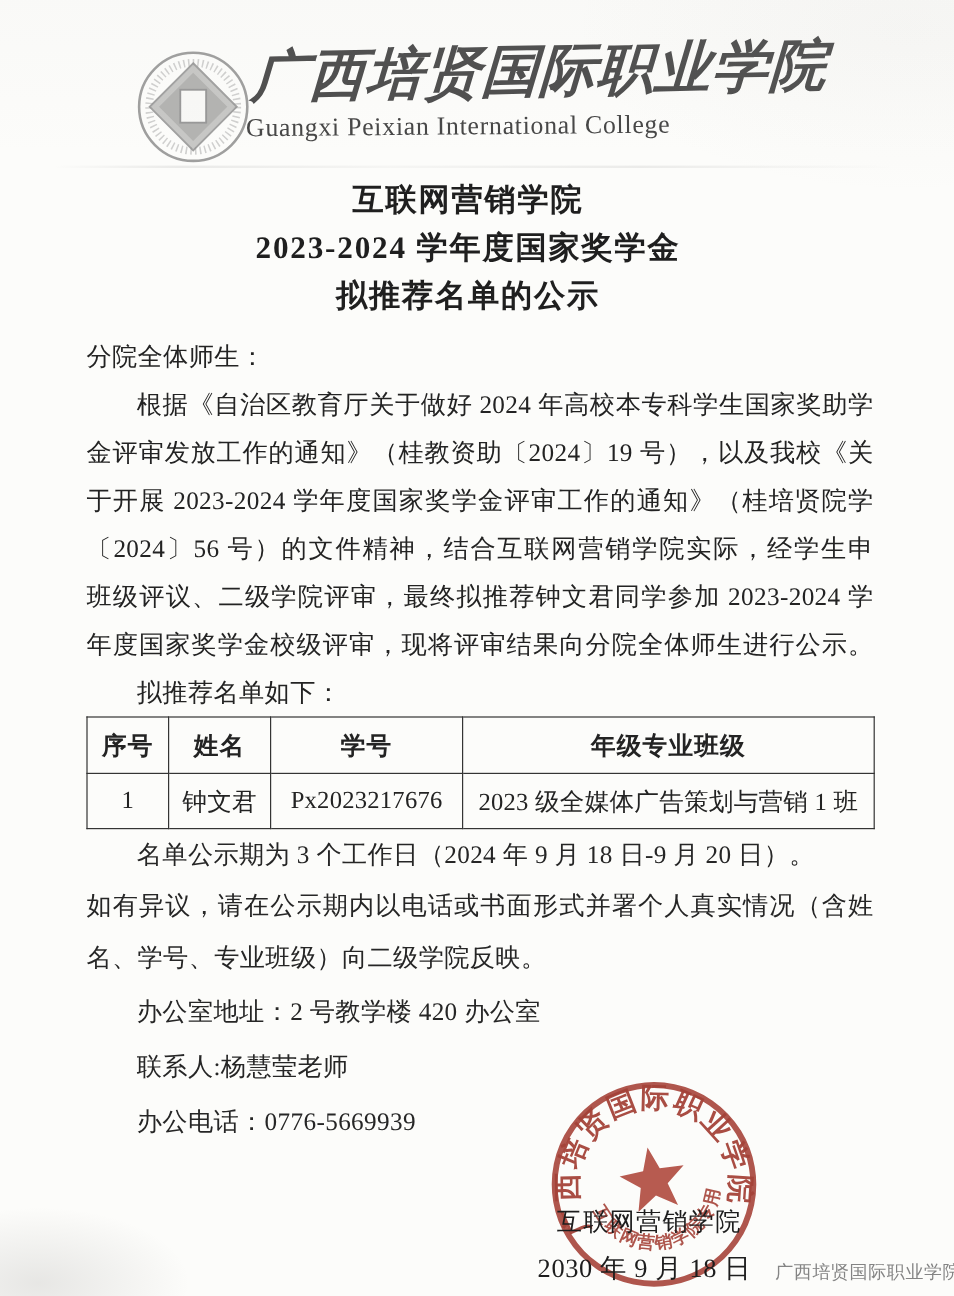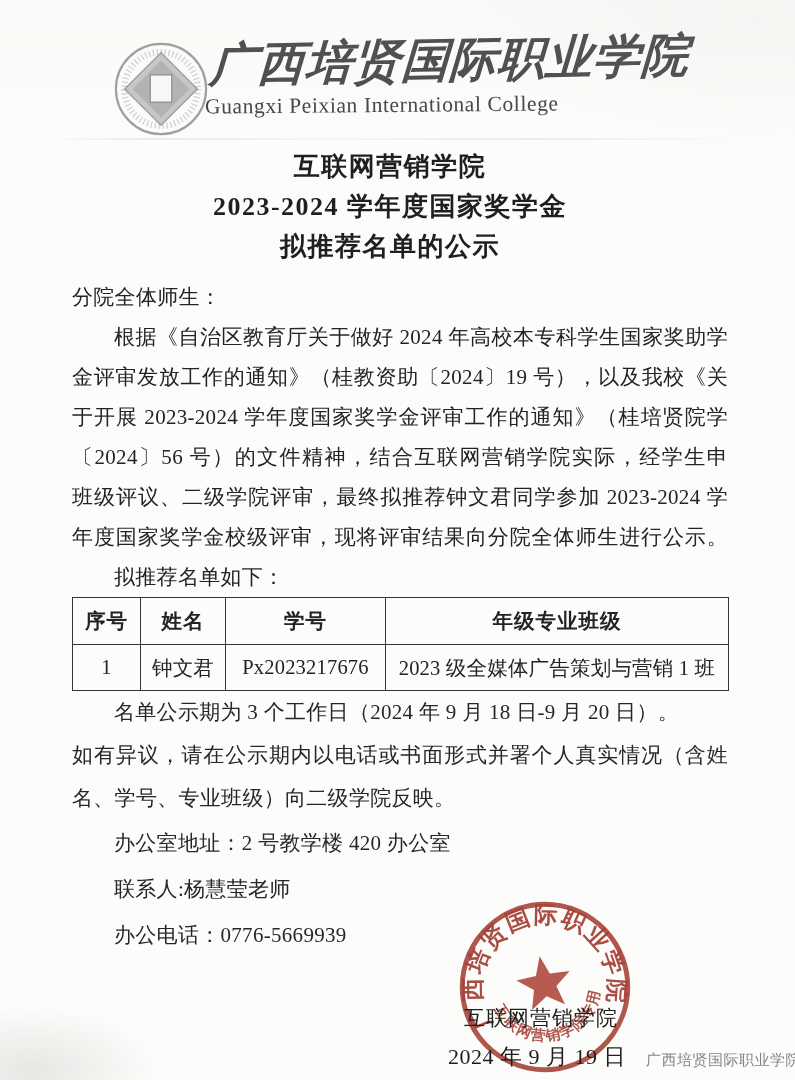--- a/index.html
+++ b/index.html
@@ -157,17 +157,17 @@
     <text font-size="26.5" font-weight="bold" fill="#9e3429" letter-spacing="2.5" font-family="Liberation Serif, DejaVu Serif, serif" opacity="0.95">
       <textPath href="#stamp-ring-arc" startOffset="50%" text-anchor="middle">广西培贤国际职业学院</textPath>
     </text>
     <path d="M100,65 L107.9,86.1 L130.4,87.1 L112.8,101.2 L118.8,122.9 L100,110.5 L81.2,122.9 L87.2,101.2 L69.6,87.1 L92.1,86.1 Z" fill="#a83a2e" opacity="0.9"></path>
     <text font-size="16.5" font-weight="bold" fill="#9e3429" letter-spacing="1.5" font-family="Liberation Serif, DejaVu Serif, serif" opacity="0.9">
       <textPath href="#stamp-inner-arc" startOffset="50%" text-anchor="middle">互联网营销学院专用</textPath>
     </text>
   </svg>
 
   <div class="sig">互联网营销学院</div>
-  <div class="date">2024 年 9 月 19 日</div>
+  <div class="date">2030 年 9 月 18 日</div>
   <div class="watermark">广西培贤国际职业学院</div>
 
   <div class="page-texture"></div>
 </div>
 
 </body></html>

